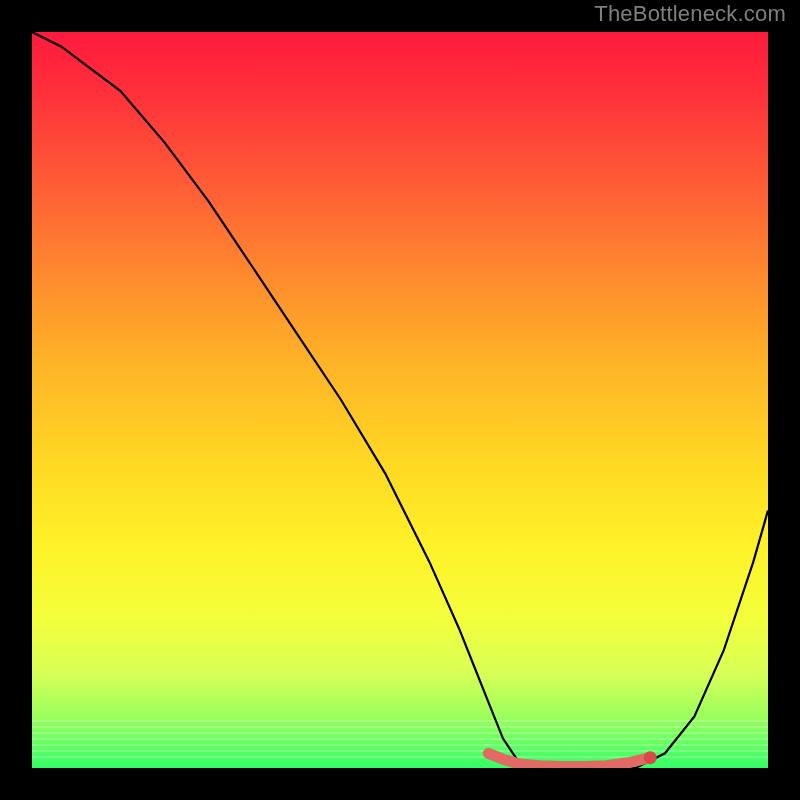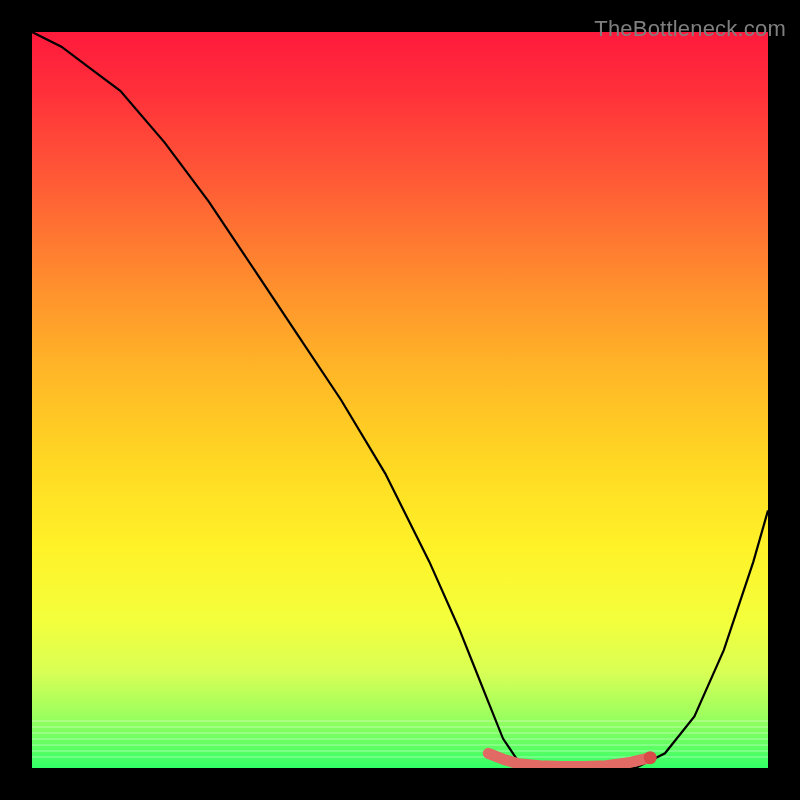--- a/index.html
+++ b/index.html
@@ -47,21 +47,21 @@
   .svg-layer {
     position: absolute;
     left: 32px;
     top: 32px;
     width: 736px;
     height: 736px;
     pointer-events: none;
   }
   .watermark {
     position: absolute;
-    top: 16px;
+    top: 1px;
     right: 14px;
     color: #7f7f7f;
     font-size: 22px;
     font-weight: 400;
     letter-spacing: 0.2px;
   }
 </style>
 </head>
 <body>
 

